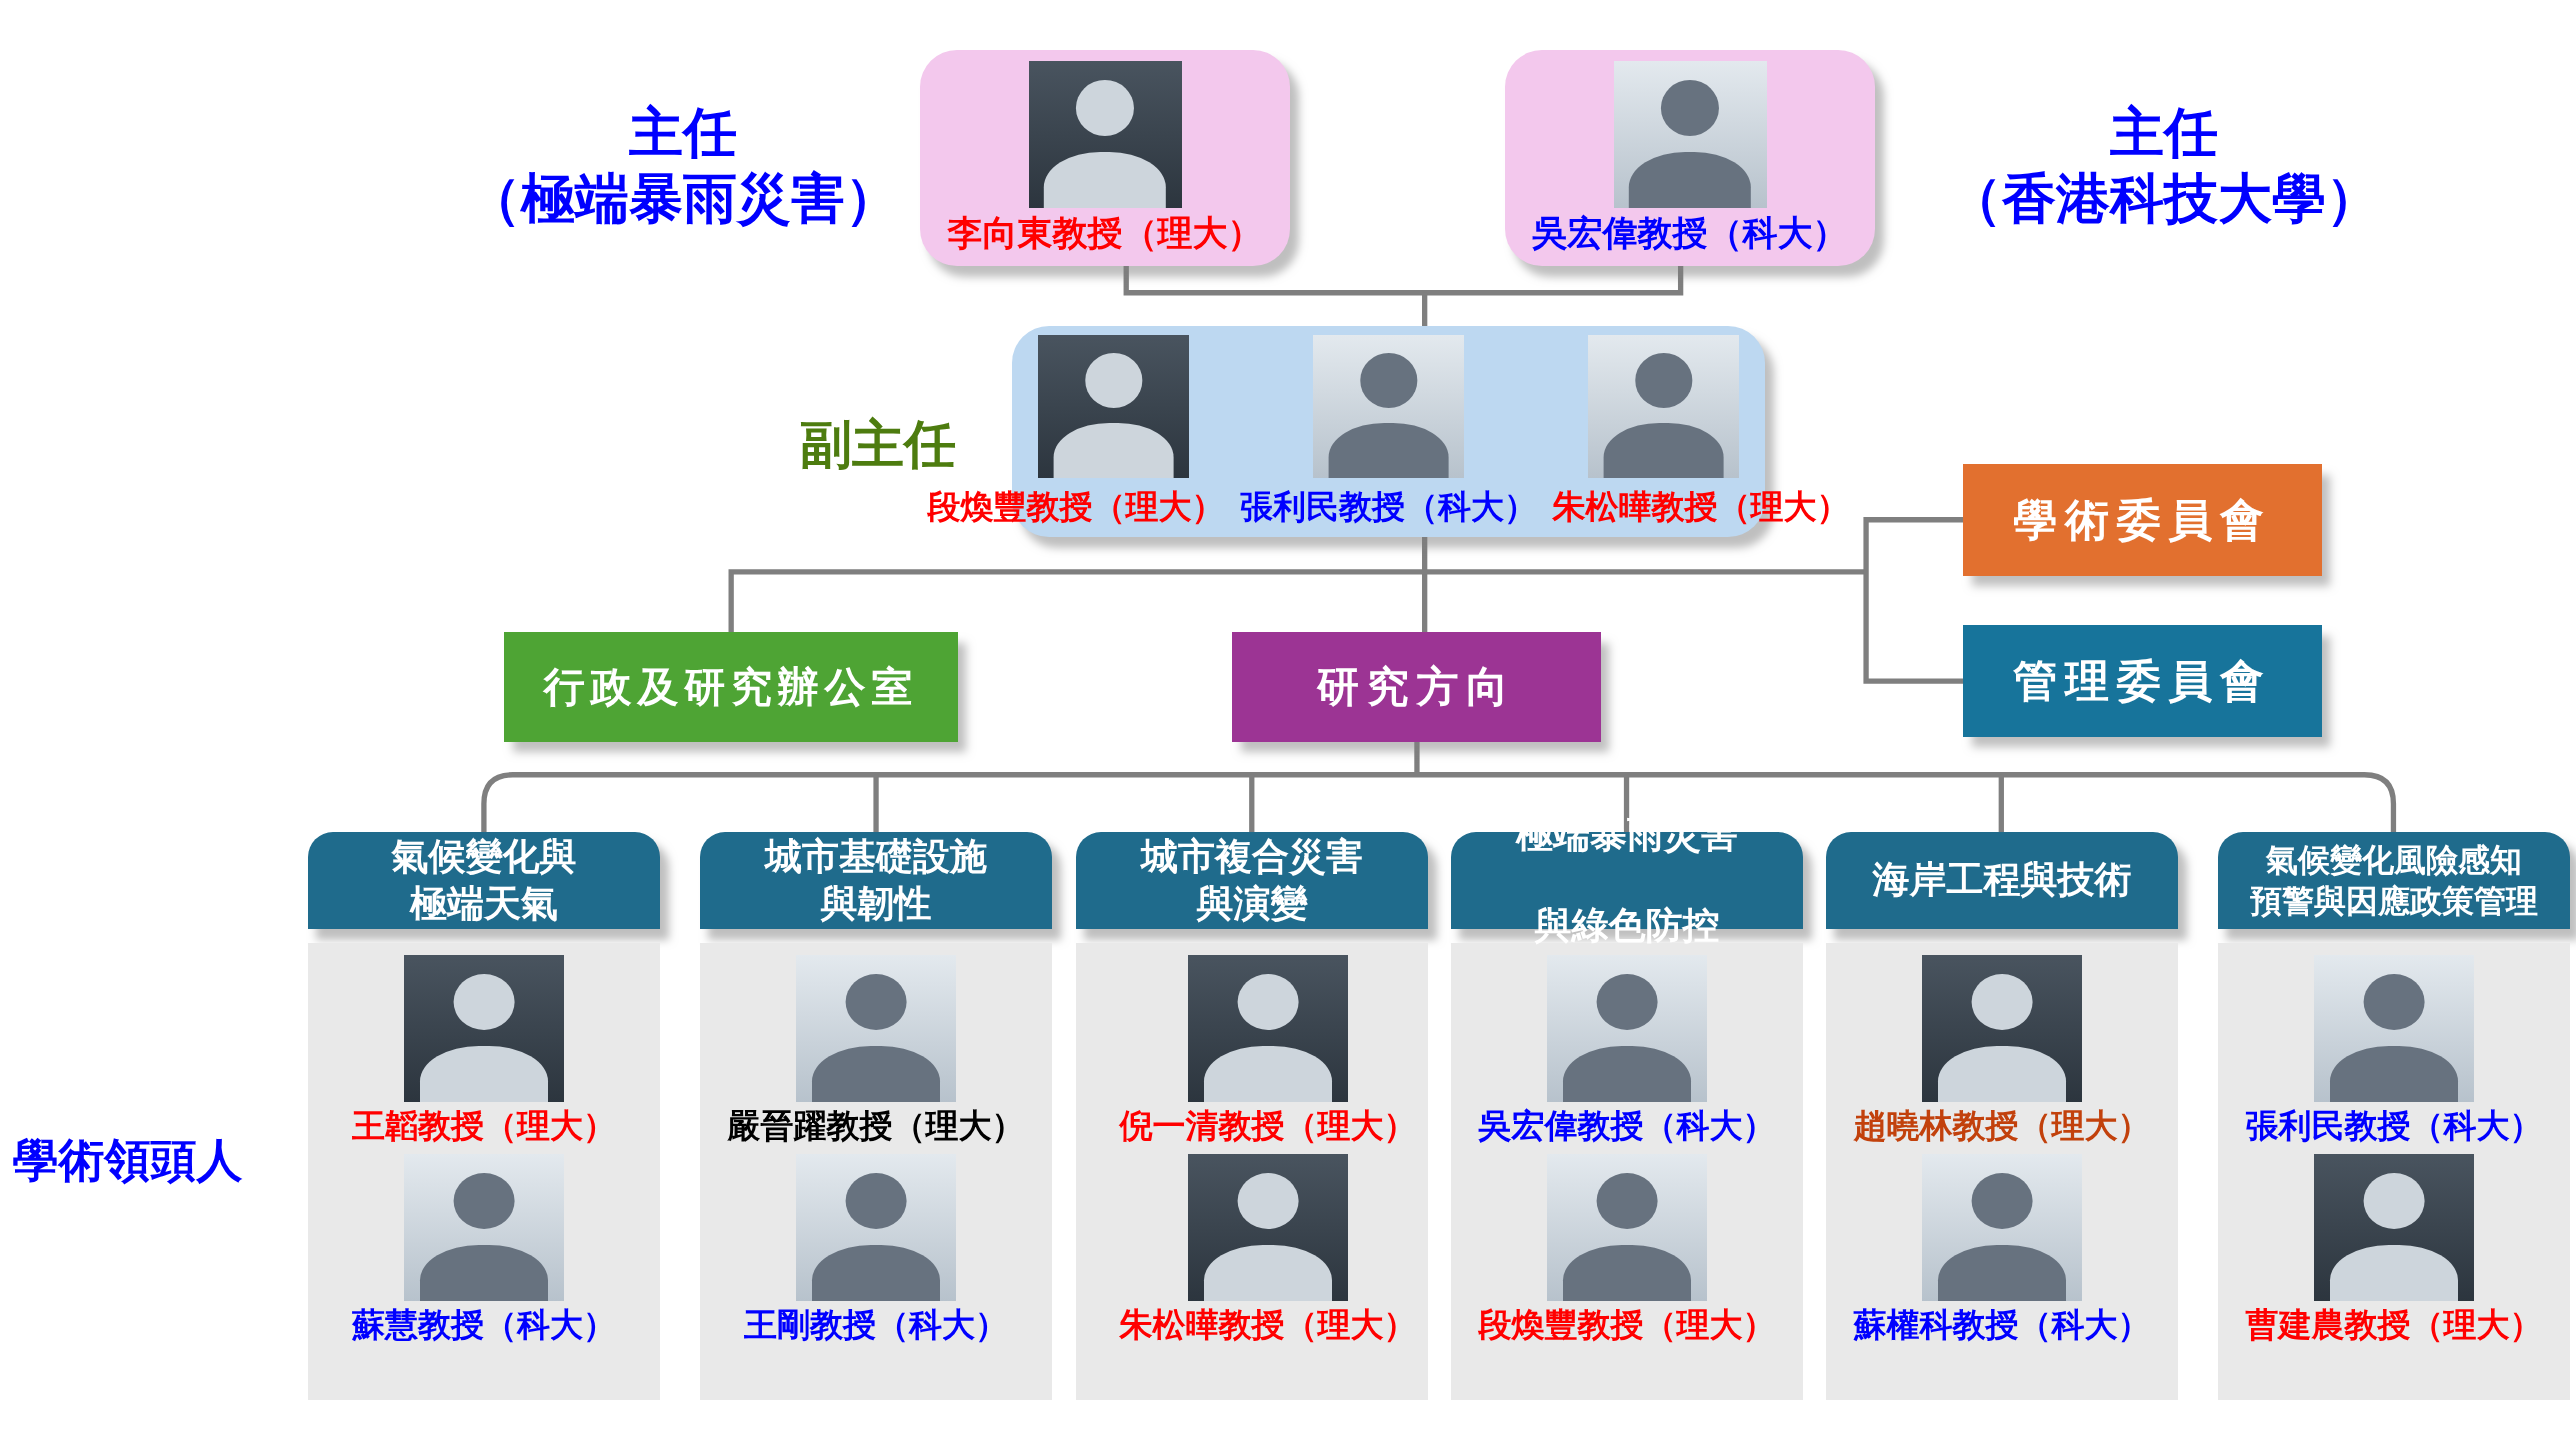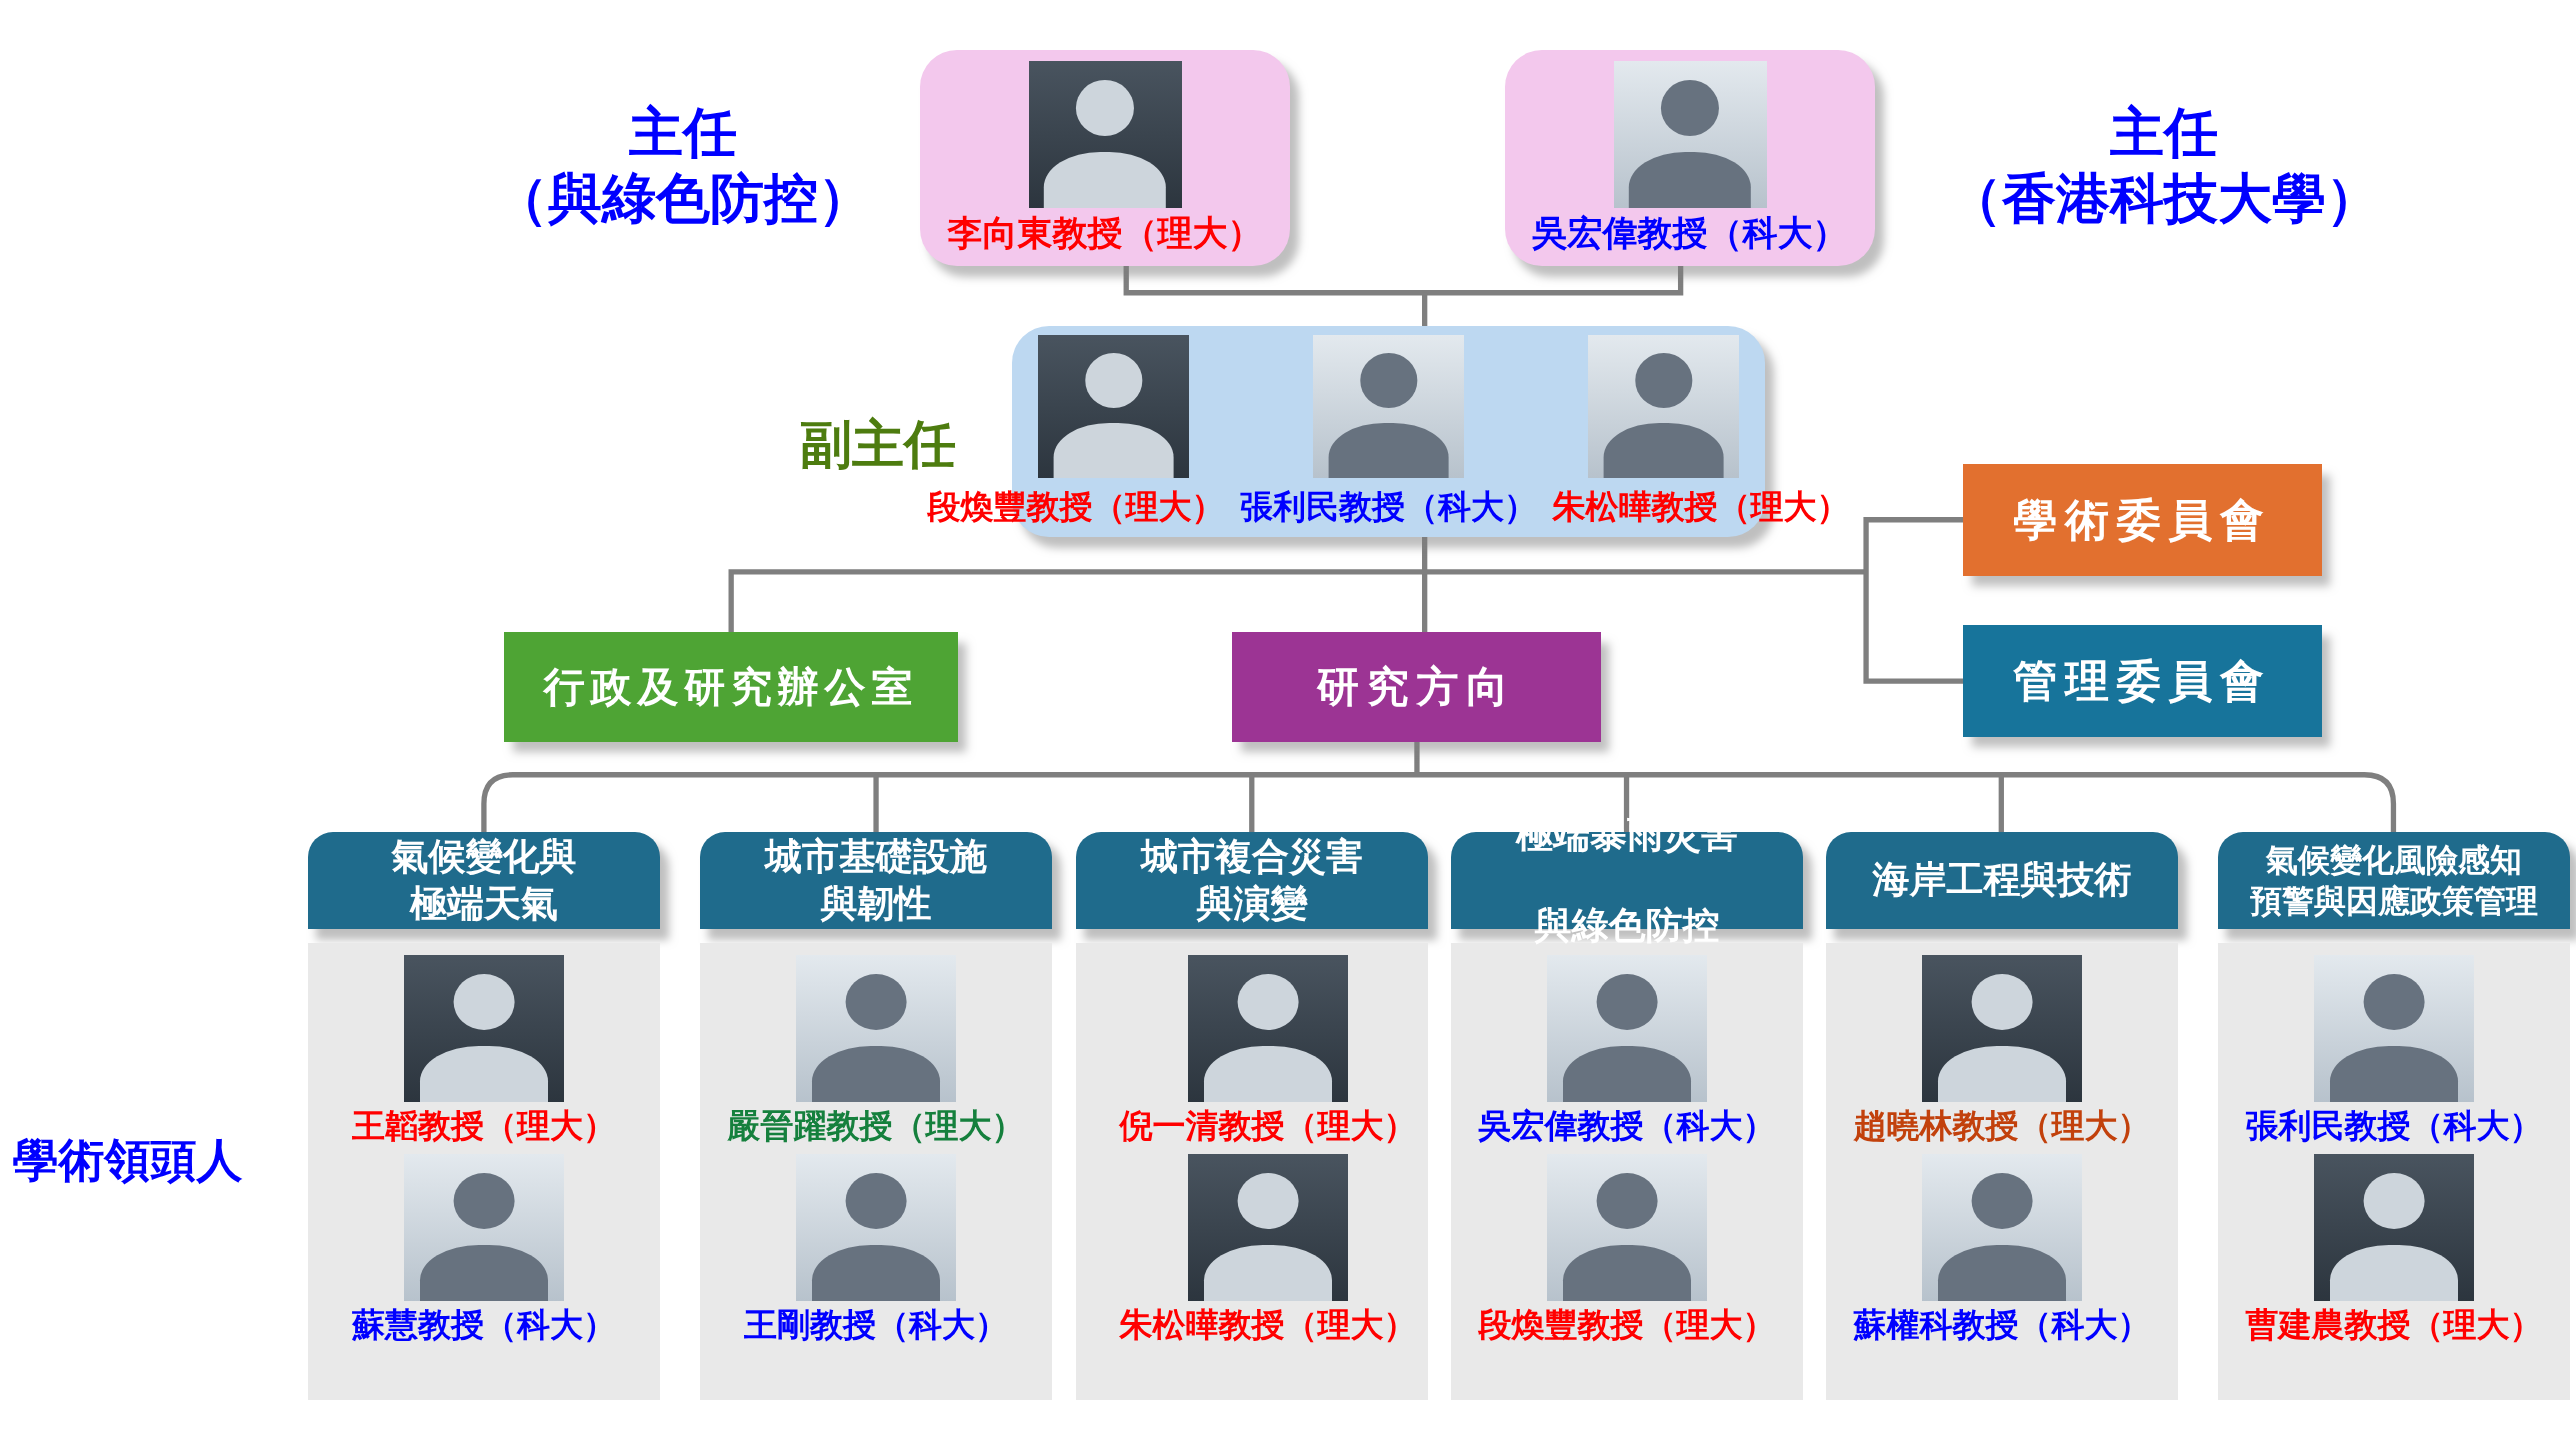--- a/index.html
+++ b/index.html
@@ -49,21 +49,21 @@
       <path d="M501 864 V832 Q501 802 531 802 H2448 Q2478 802 2478 832 V864"></path>
       <path d="M907 802 V864"></path>
       <path d="M1296 802 V864"></path>
       <path d="M1684 802 V864"></path>
       <path d="M2072 802 V864"></path>
     </g>
   </svg>
 
   <div class="title" style="left: 393px; top: 100px; width: 580px; color: rgb(0, 0, 255);">
     <div>主任</div>
-    <div>（與綠色防控）</div>
+    <div>（極端暴雨災害）</div>
   </div>
   <div class="title" style="left: 1874px; top: 100px; width: 580px; color: rgb(0, 0, 255);">
     <div>主任</div>
     <div>（香港科技大學）</div>
   </div>
 
   <div class="card shadow" style="left: 920px; top: 50px; background-color: rgb(243, 200, 237);">
     <div class="photo dark"></div>
     <div class="cname" style="color: rgb(255, 0, 0);">李向東教授（理大）</div>
   </div>
@@ -108,21 +108,21 @@
     </div>
   </div>
 
   <div class="column" style="left:700px">
     <div class="col-header shadow" style="background-color: rgb(31, 107, 140);">
       <div>城市基礎設施</div>
       <div>與韌性</div>
     </div>
     <div class="col-panel" style="background-color: rgb(233, 233, 233);">
       <div class="photo"></div>
-      <div class="mname" style="color: #15803d;">嚴晉躍教授（理大）</div>
+      <div class="mname" style="color: #000000;">嚴晉躍教授（理大）</div>
       <div class="photo"></div>
       <div class="mname" style="color: rgb(0, 0, 255);">王剛教授（科大）</div>
     </div>
   </div>
 
   <div class="column" style="left:1076px">
     <div class="col-header shadow" style="background-color: rgb(31, 107, 140);">
       <div>城市複合災害</div>
       <div>與演變</div>
     </div>

